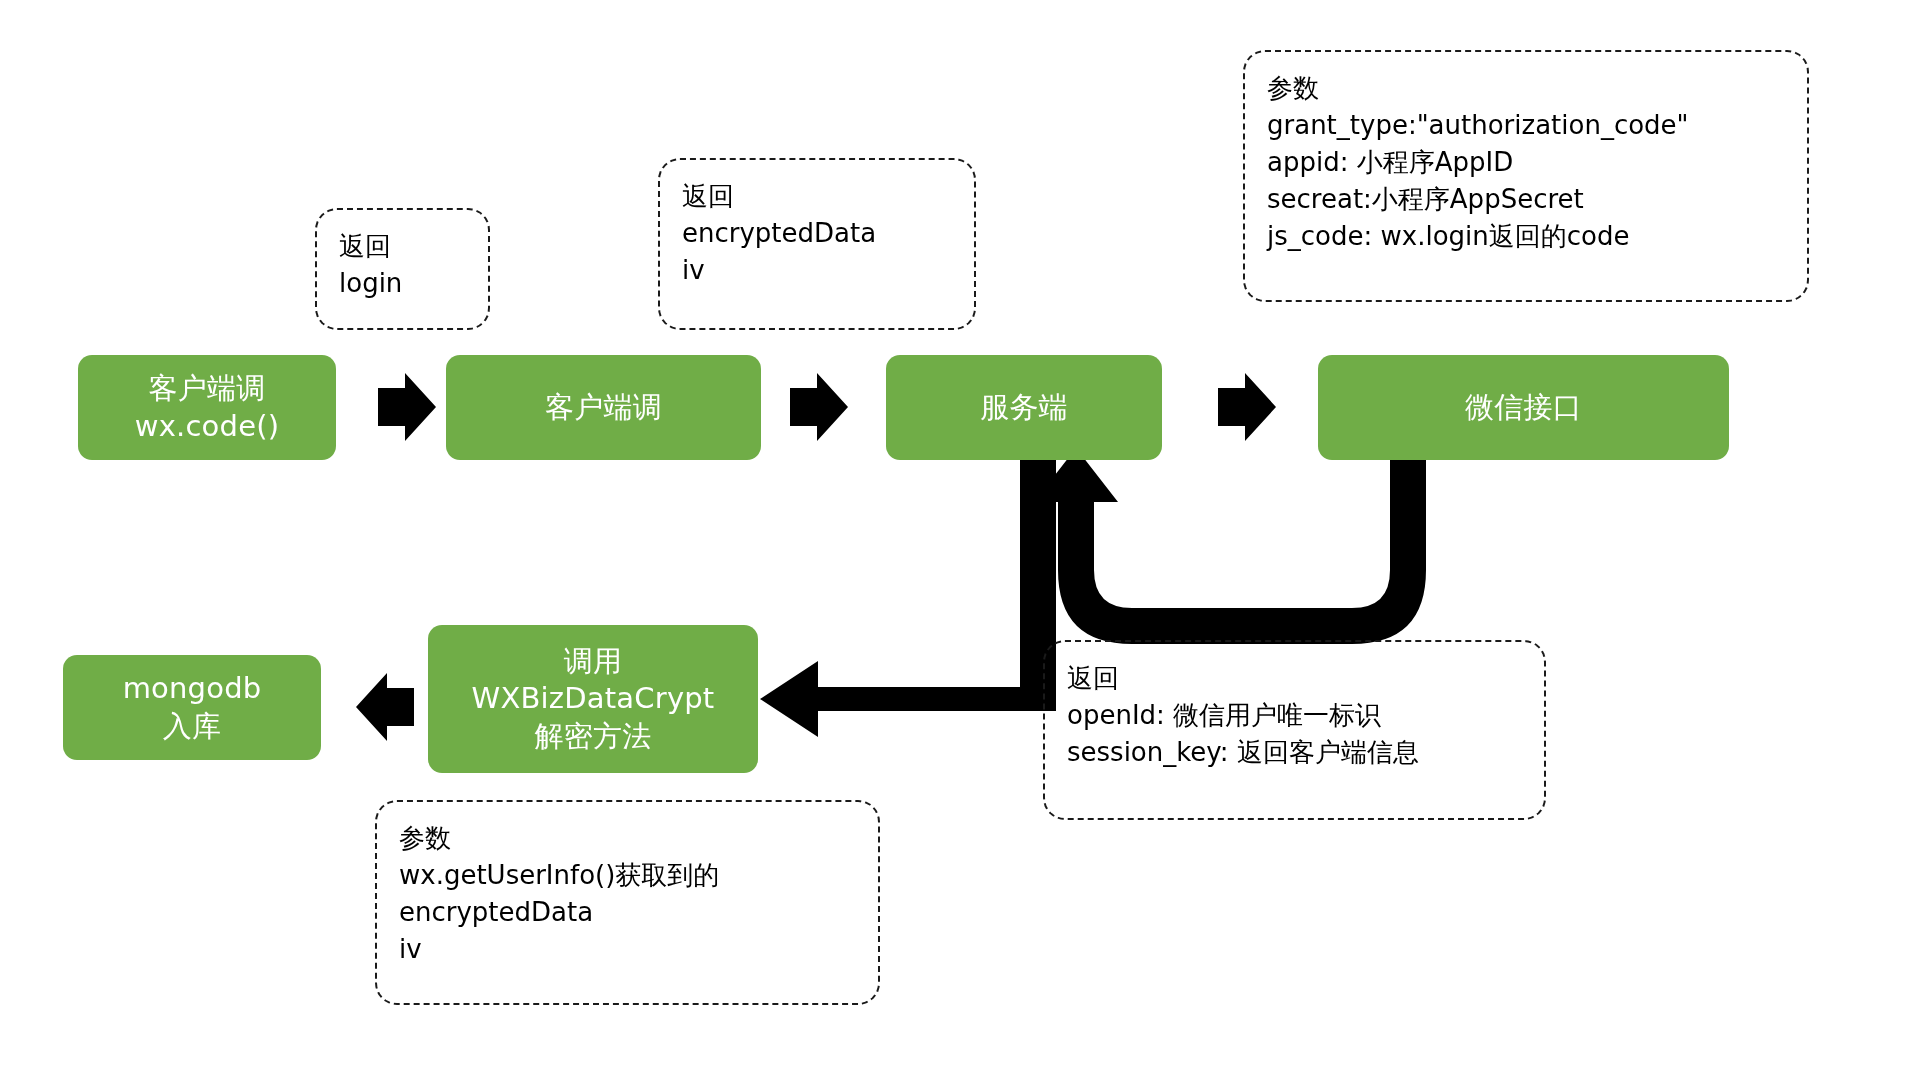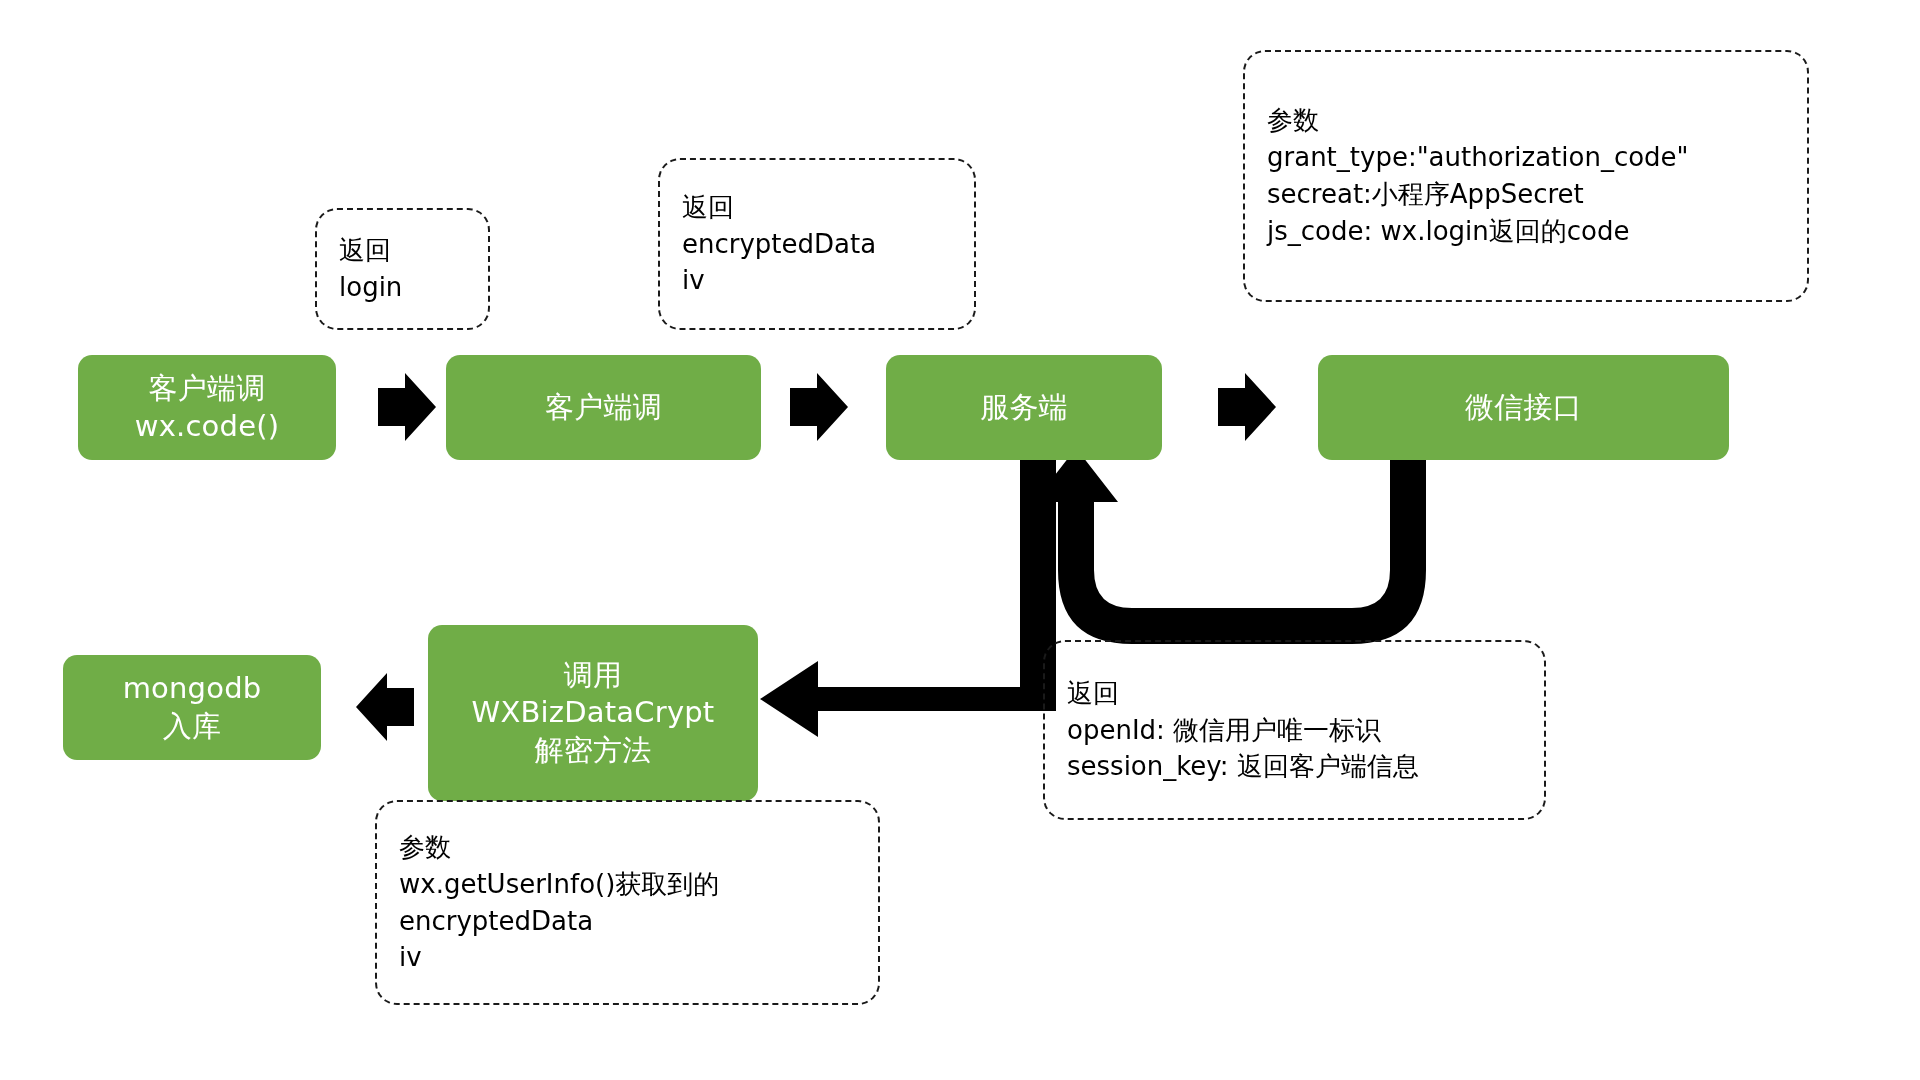--- a/index.html
+++ b/index.html
@@ -46,21 +46,21 @@
     border: 2.5px dashed #1a1a1a;
     border-radius: 22px;
     background: transparent;
     color: #000000;
     font-size: 26px;
     line-height: 1.42;
     box-sizing: border-box;
     padding: 18px 22px;
     display: flex;
     flex-direction: column;
-    justify-content: center;
+    justify-content: flex-start;
   }
   .callout .ln { display: block; white-space: nowrap; }
 
   
   #arrows {
     position: absolute;
     left: 0; top: 0;
     width: 1920px; height: 1080px;
     pointer-events: none;
   }
@@ -131,21 +131,21 @@
   </div>
 
   <div class="node" style="left:886px; top:355px; width:276px; height:105px;">
     <span class="ln">服务端</span>
   </div>
 
   <div class="node" style="left:1318px; top:355px; width:411px; height:105px;">
     <span class="ln">微信接口</span>
   </div>
 
-  <div class="node" style="left:428px; top:625px; width:330px; height:176px;">
+  <div class="node" style="left:428px; top:625px; width:330px; height:148px;">
     <span class="ln">调用</span>
     <span class="ln">WXBizDataCrypt</span>
     <span class="ln">解密方法</span>
   </div>
 
   <div class="node" style="left:63px; top:655px; width:258px; height:105px;">
     <span class="ln">mongodb</span>
     <span class="ln">入库</span>
   </div>
 
@@ -156,20 +156,21 @@
 
   <div class="callout" style="left:658px; top:158px; width:318px; height:172px;">
     <span class="ln">返回</span>
     <span class="ln">encryptedData</span>
     <span class="ln">iv</span>
   </div>
 
   <div class="callout" style="left:1243px; top:50px; width:566px; height:252px;">
     <span class="ln">参数</span>
     <span class="ln">grant_type:"authorization_code"</span>
+    <span class="ln">appid: 小程序AppID</span>
     <span class="ln">secreat:小程序AppSecret</span>
     <span class="ln">js_code: wx.login返回的code</span>
   </div>
 
   <div class="callout" style="left:1043px; top:640px; width:503px; height:180px;">
     <span class="ln">返回</span>
     <span class="ln">openId: 微信用户唯一标识</span>
     <span class="ln">session_key: 返回客户端信息</span>
   </div>
 

